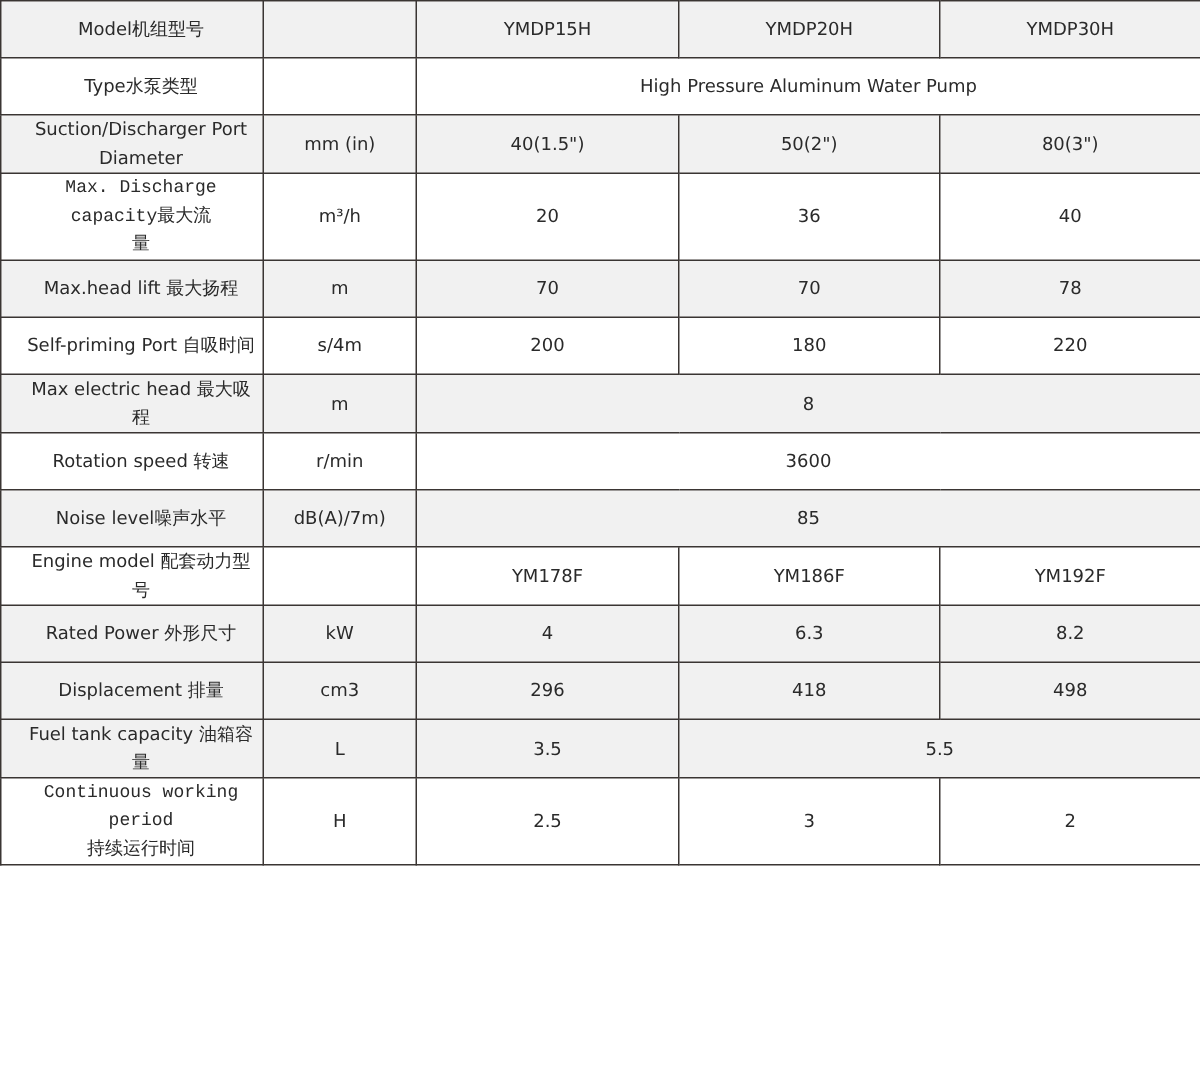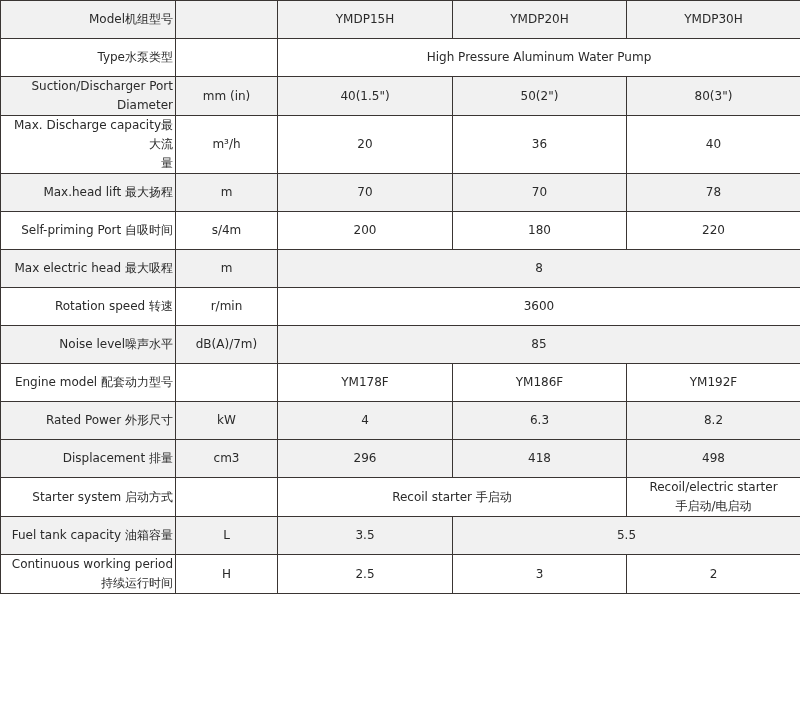--- a/index.html
+++ b/index.html
@@ -19,24 +19,24 @@
     table.spec col.c4 { width: 174px; }
     table.spec td {
       border: 1.5px solid #3a3533;
       height: 37px;
       padding: 0 2px;
       text-align: center;
       vertical-align: middle;
       line-height: 19px;
       overflow: hidden;
     }
-    table.spec td.label { text-align: right; padding-left: 2px; }
+    table.spec td.label { text-align: center; padding-left: 14px; }
     table.spec tr.gray td { background: #f1f1f1; }
     table.spec tr.white td { background: #ffffff; }
-    .line { display: block; }
+    .line { display: block; font-family: Liberation Mono, monospace; }
   </style>
 </head>
 <body>
 
 <table class="spec">
   <colgroup>
       <col class="c0">
       <col class="c1">
       <col class="c2">
       <col class="c3">
@@ -131,29 +131,20 @@
 
 
     <tr class="gray">
       <td class="label">Displacement 排量</td>
       <td>cm3</td>
       <td>296</td>
       <td>418</td>
       <td>498</td>
     </tr>
 
-    <tr class="white">
-      <td class="label">Starter system 启动方式</td>
-      <td></td>
-      <td colspan="2">Recoil starter 手启动</td>
-      <td>
-        <span class="line">Recoil/electric starter</span>
-        <span class="line">手启动/电启动</span>
-      </td>
-    </tr>
 
     <tr class="gray">
       <td class="label">Fuel tank capacity 油箱容量</td>
       <td>L</td>
       <td>3.5</td>
       <td colspan="2">5.5</td>
     </tr>
 
     <tr class="white">
       <td class="label">

